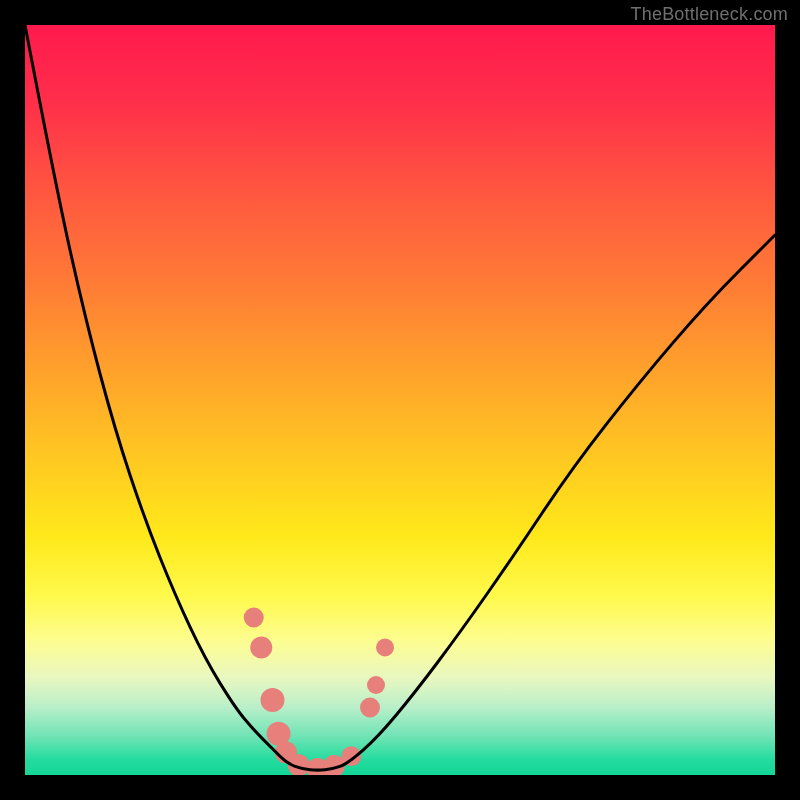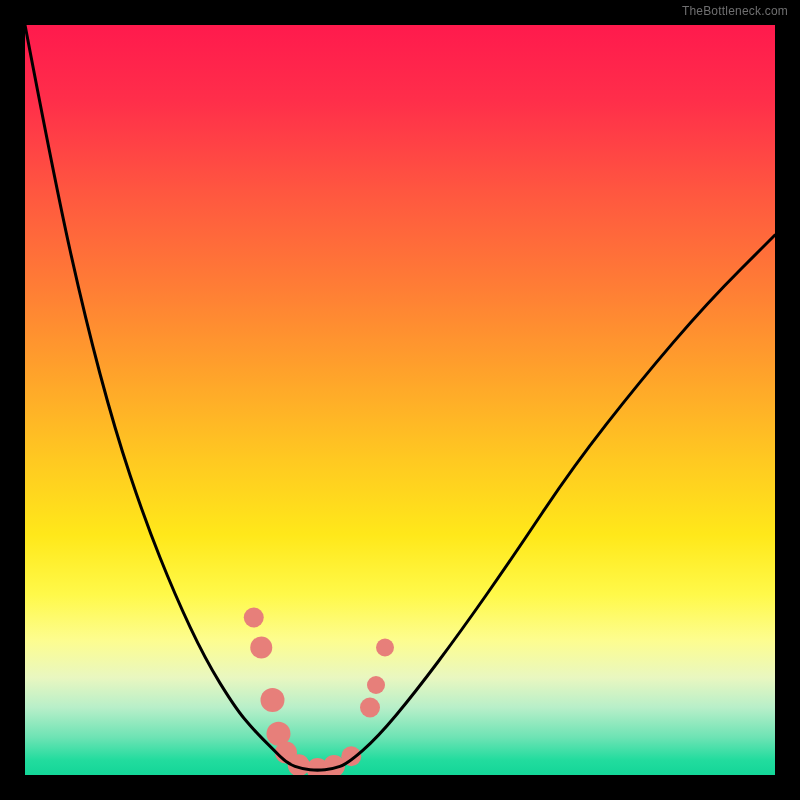--- a/index.html
+++ b/index.html
@@ -46,21 +46,21 @@
     left: 0;
     top: 0;
     width: 750px;
     height: 750px;
   }
   .watermark {
     position: absolute;
     top: 4px;
     right: 12px;
     font-family: Arial, Helvetica, sans-serif;
-    font-size: 12px;
+    font-size: 18px;
     color: #6f6f70;
     font-weight: 500;
     letter-spacing: 0.2px;
     user-select: none;
   }
 </style>
 </head>
 <body>
 
 <div class="frame">

